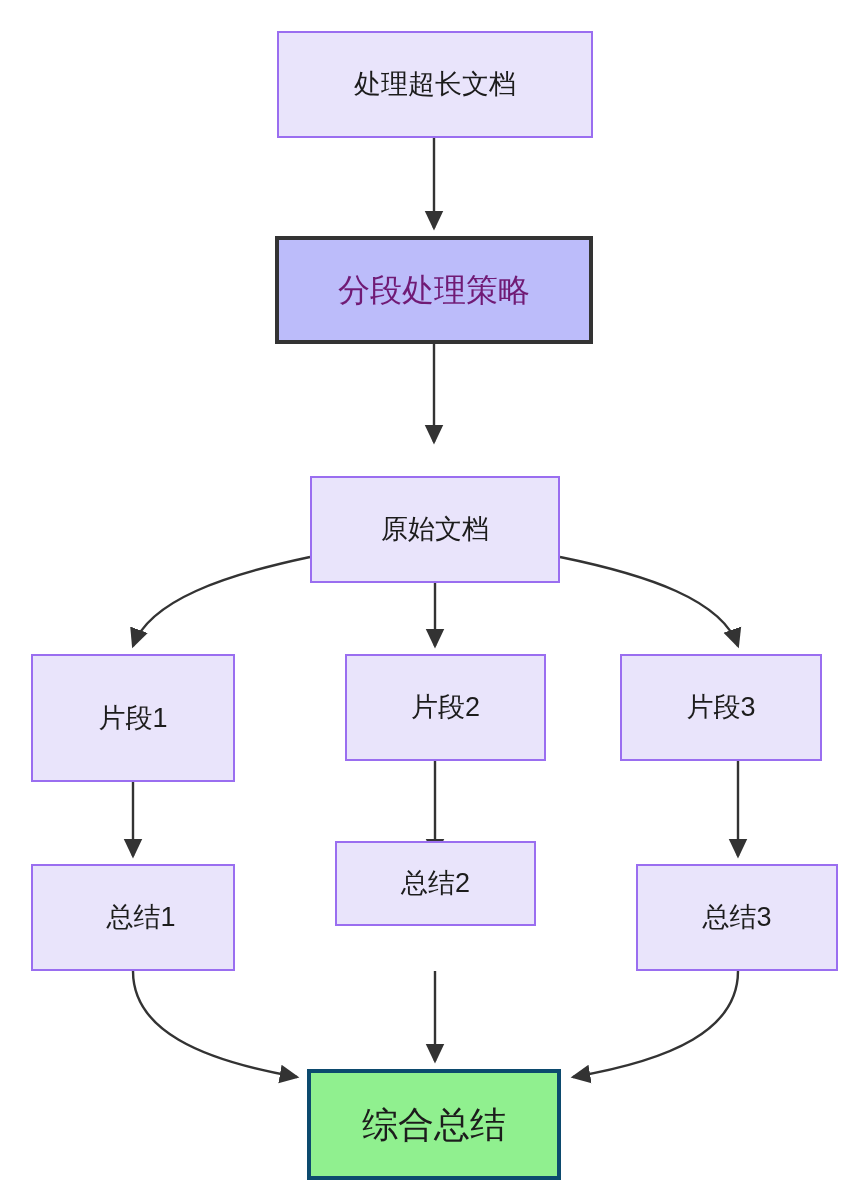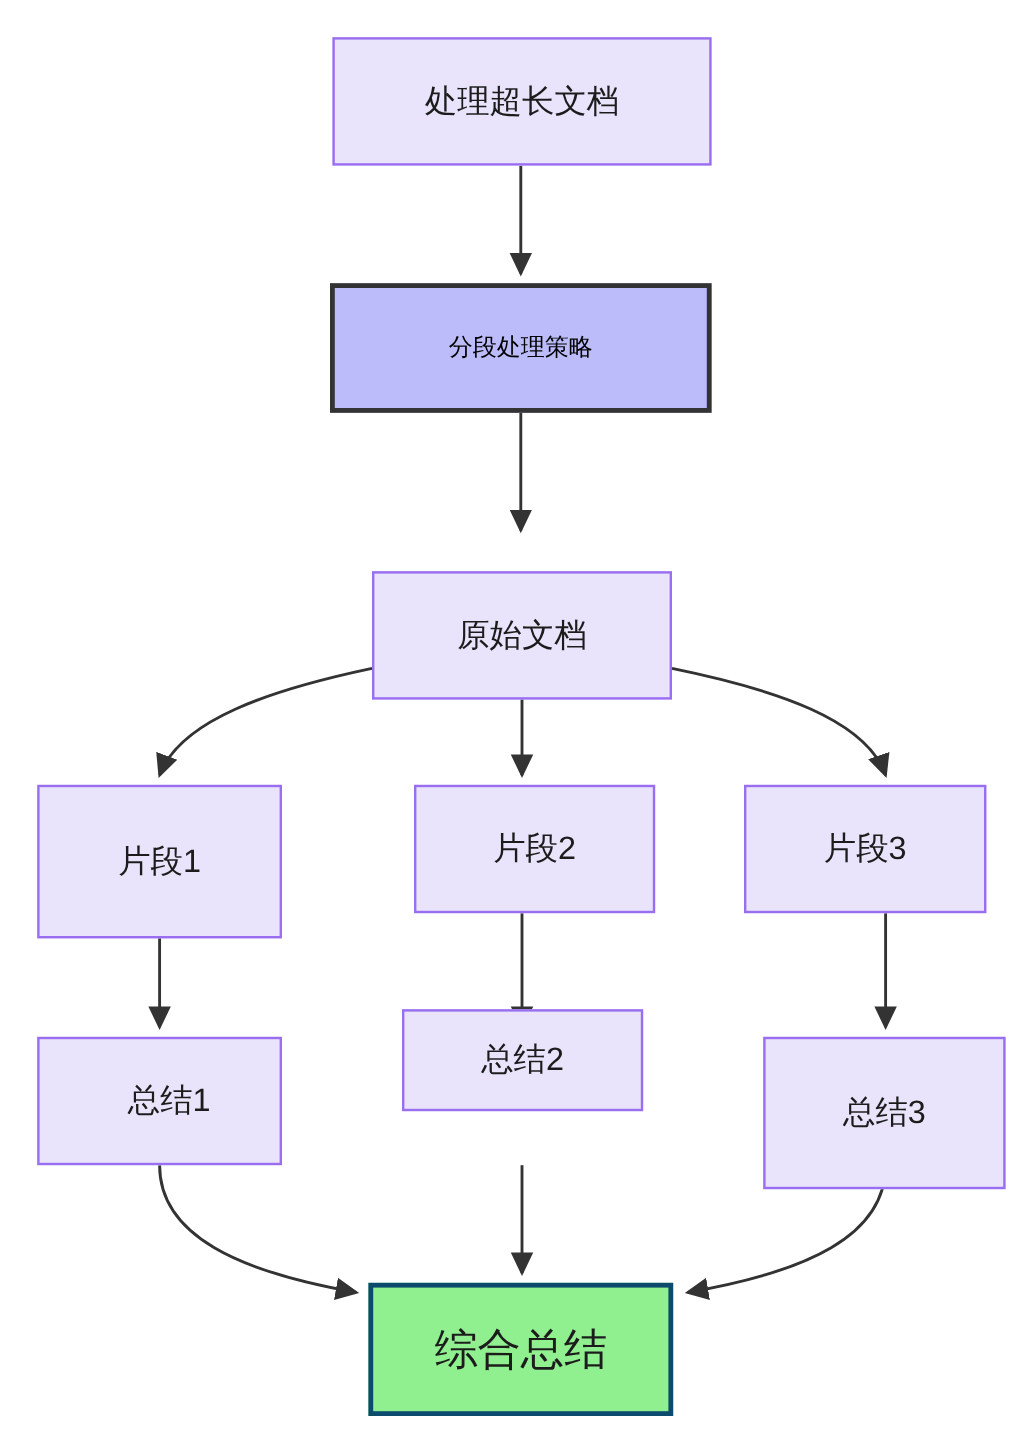--- a/index.html
+++ b/index.html
@@ -43,22 +43,22 @@
   
   .style-plain {
     background: #e9e4fb;
     border: 2px solid #9a6ef0;
     color: #1c1c1c;
     font-size: 27px;
   }
   .style-emphasis {
     background: #bcbcfa;
     border: 4px solid #333333;
-    color: #000000;
-    font-size: 20px;
+    color: #701a75;
+    font-size: 32px;
     justify-content: center;
   }
   .style-result {
     background: #90f08f;
     border: 4px solid #0c4a6e;
     color: #1c1c1c;
     font-size: 36px;
   }
 </style>
 </head>
@@ -105,21 +105,21 @@
       </div>
       <div class="node style-plain" style="left: 620px; top: 654px; width: 202px; height: 107px;">
         <span class="node-label">片段3</span>
       </div>
       <div class="node style-plain" style="left: 31px; top: 864px; width: 204px; height: 107px; padding-left: 16px;">
         <span class="node-label">总结1</span>
       </div>
       <div class="node style-plain" style="left: 335px; top: 841px; width: 201px; height: 85px;">
         <span class="node-label">总结2</span>
       </div>
-      <div class="node style-plain" style="left: 636px; top: 864px; width: 202px; height: 127px;">
+      <div class="node style-plain" style="left: 636px; top: 864px; width: 202px; height: 107px;">
         <span class="node-label">总结3</span>
       </div>
       <div class="node style-result" style="left: 307px; top: 1069px; width: 254px; height: 111px;">
         <span class="node-label">综合总结</span>
       </div>
     </div>
 
 </div>
 
 </body></html>

